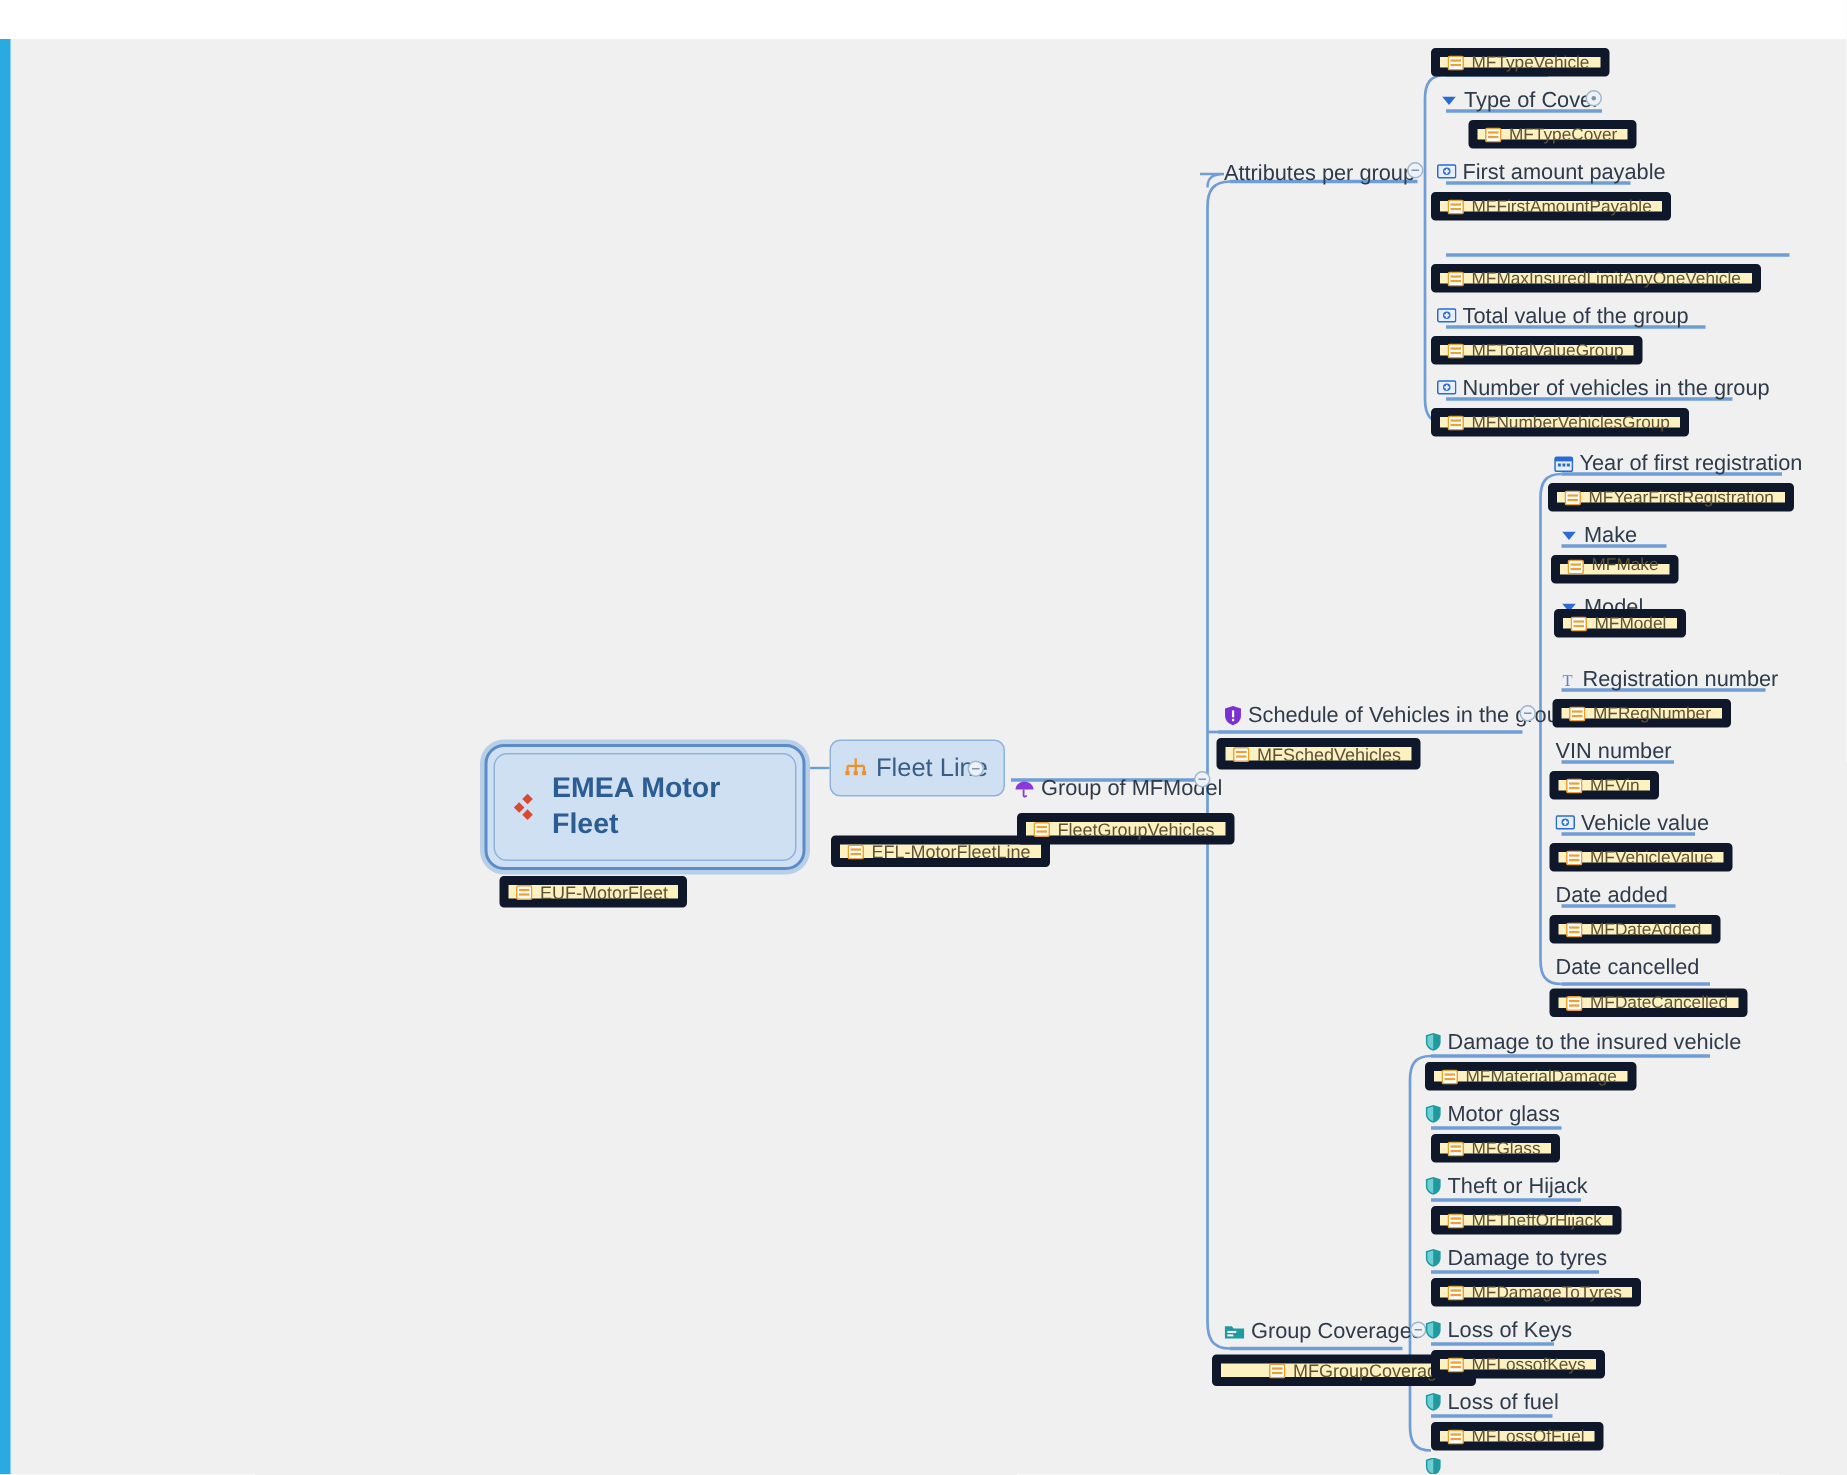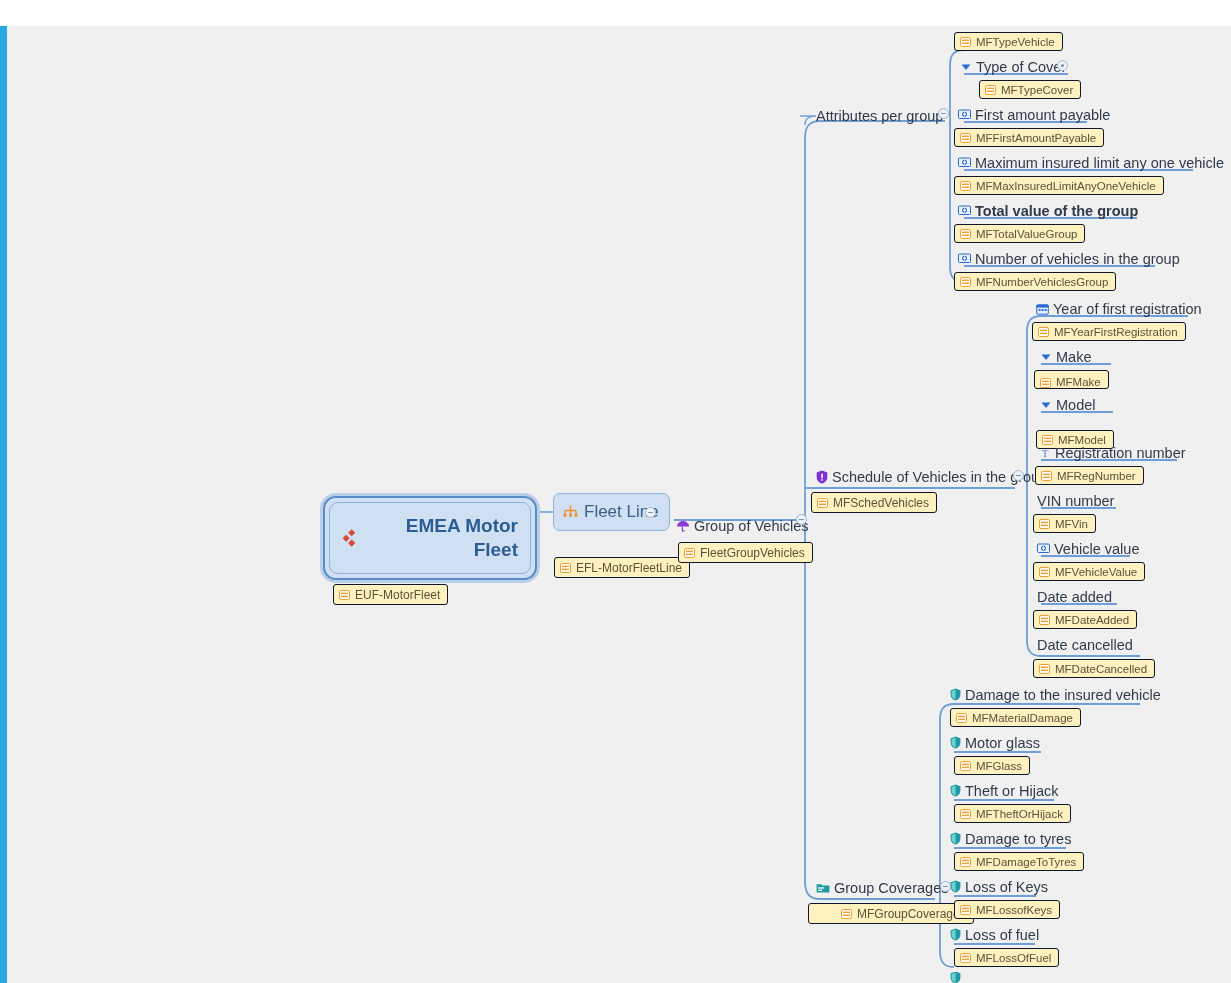--- a/index.html
+++ b/index.html
@@ -45,39 +45,39 @@
     display:flex;align-items:center;justify-content:center;
   }
   .root-inner{
     position:absolute;left:4px;top:4px;right:4px;bottom:4px;
     border:1px solid #8fb3dd;border-radius:9px;
     display:flex;align-items:center;justify-content:center;gap:8px;
     box-sizing:border-box;
   }
   .root-label{
     color:#2c5c94;font-weight:bold;font-size:19px;line-height:24px;
-    text-align:right;white-space:normal;width:150px;
+    text-align:left;white-space:normal;width:150px;
   }
   .root-icon{flex:0 0 auto;width:18px;height:18px;position:relative;}
 
   .box-node{
     border:1px solid #8fb3dd;border-radius:7px;background:#cfe0f2;
     box-sizing:border-box;height:38px;
     display:flex;align-items:center;gap:5px;padding:0 10px 0 8px;
   }
   .box-node .lbl{color:#3a5d86;font-size:17px;}
 
   .plain-node{
     display:flex;align-items:center;gap:4px;height:21px;
   }
   .plain-node .lbl{color:#2f3b4a;font-size:14.5px;}
 
   
   .tag{
-    position:absolute;height:19px;border:1px solid #0f172a;border-radius:3px;
+    position:absolute;height:19px;border:6px solid #0f172a;border-radius:3px;
     background:#fdf1c0;box-sizing:border-box;
     display:flex;align-items:center;gap:5px;padding:0 7px 0 5px;
     white-space:nowrap;
   }
   .tag .tlbl{color:#5d5236;font-size:11.5px;}
   .tag.big{height:21px;}
   .tag.big .tlbl{font-size:12px;}
 
   
   .handle{
@@ -229,21 +229,21 @@
       <span class="tlbl">EFL-MotorFleetLine</span>
     </div>
 
     <div class="node plain-node" style="left:676px;top:489px;">
       <span class="ico">
         <svg width="14" height="14" viewBox="0 0 14 14">
           <path d="M7,2 C10.3,2 13,4.6 13,7.4 L1,7.4 C1,4.6 3.7,2 7,2 Z" fill="#8a3ad9"></path>
           <path d="M6.4,7.4 L6.4,11.4 C6.4,12.4 8.2,12.4 8.2,11.2" stroke="#8a3ad9" stroke-width="1.2" fill="none"></path>
         </svg>
       </span>
-      <span class="lbl">Group of Vehicles</span>
+      <span class="lbl">Group of MFModel</span>
     </div>
     <div class="handle" style="left:796px;top:488px;"></div>
     <div class="tag big" style="left:678px;top:516px;">
       <span class="ico">
         <svg width="11" height="10" viewBox="0 0 11 10">
             <rect x="0.5" y="0.5" width="10" height="9" rx="1.4" fill="#fff" stroke="#f0a030"></rect>
             <rect x="2" y="2.6" width="7" height="1.5" fill="#f0a030"></rect>
             <rect x="2" y="5.6" width="7" height="1.5" fill="#f0a030"></rect>
           </svg>
       </span>
@@ -301,43 +301,32 @@
       <span class="ico">
         <svg width="11" height="10" viewBox="0 0 11 10">
             <rect x="0.5" y="0.5" width="10" height="9" rx="1.4" fill="#fff" stroke="#f0a030"></rect>
             <rect x="2" y="2.6" width="7" height="1.5" fill="#f0a030"></rect>
             <rect x="2" y="5.6" width="7" height="1.5" fill="#f0a030"></rect>
           </svg>
       </span>
       <span class="tlbl">MFFirstAmountPayable</span>
     </div>
 
-    <div class="node plain-node" style="left:958px;top:126px;">
-      <span class="ico">
-        <svg width="13" height="11" viewBox="0 0 13 11">
-            <rect x="0.5" y="1" width="12" height="8.5" rx="1" fill="#e8f0fc" stroke="#2a6bd4"></rect>
-            <circle cx="6.5" cy="5.2" r="2.5" fill="#2a6bd4"></circle>
-            <rect x="5.9" y="3.6" width="1.2" height="3.3" fill="#fff"></rect>
-            <rect x="4.9" y="4.6" width="3.2" height="1.2" fill="#fff"></rect>
-          </svg>
-      </span>
-      <span class="lbl">Maximum insured  limit any one vehicle</span>
-    </div>
     <div class="tag" style="left:954px;top:150px;">
       <span class="ico">
         <svg width="11" height="10" viewBox="0 0 11 10">
             <rect x="0.5" y="0.5" width="10" height="9" rx="1.4" fill="#fff" stroke="#f0a030"></rect>
             <rect x="2" y="2.6" width="7" height="1.5" fill="#f0a030"></rect>
             <rect x="2" y="5.6" width="7" height="1.5" fill="#f0a030"></rect>
           </svg>
       </span>
       <span class="tlbl">MFMaxInsuredLimitAnyOneVehicle</span>
     </div>
 
-    <div class="node plain-node" style="left:958px;top:174px;font-weight:bold;">
+    <div class="node plain-node" style="left:958px;top:174px;">
       <span class="ico">
         <svg width="13" height="11" viewBox="0 0 13 11">
             <rect x="0.5" y="1" width="12" height="8.5" rx="1" fill="#e8f0fc" stroke="#2a6bd4"></rect>
             <circle cx="6.5" cy="5.2" r="2.5" fill="#2a6bd4"></circle>
             <rect x="5.9" y="3.6" width="1.2" height="3.3" fill="#fff"></rect>
             <rect x="4.9" y="4.6" width="3.2" height="1.2" fill="#fff"></rect>
           </svg>
       </span>
       <span class="lbl">Total value of the group</span>
     </div>
@@ -439,21 +428,21 @@
     </div>
 
     <div class="node plain-node" style="left:1040px;top:368px;">
       <span class="ico">
         <svg width="12" height="12" viewBox="0 0 12 12">
             <polygon points="1.5,3.5 10.5,3.5 6,9" fill="#2a6bd4"></polygon>
           </svg>
       </span>
       <span class="lbl">Model</span>
     </div>
-    <div class="tag" style="left:1036px;top:404px;">
+    <div class="tag" style="left:1036px;top:380px;">
       <span class="ico">
         <svg width="11" height="10" viewBox="0 0 11 10">
             <rect x="0.5" y="0.5" width="10" height="9" rx="1.4" fill="#fff" stroke="#f0a030"></rect>
             <rect x="2" y="2.6" width="7" height="1.5" fill="#f0a030"></rect>
             <rect x="2" y="5.6" width="7" height="1.5" fill="#f0a030"></rect>
           </svg>
       </span>
       <span class="tlbl">MFModel</span>
     </div>
 

